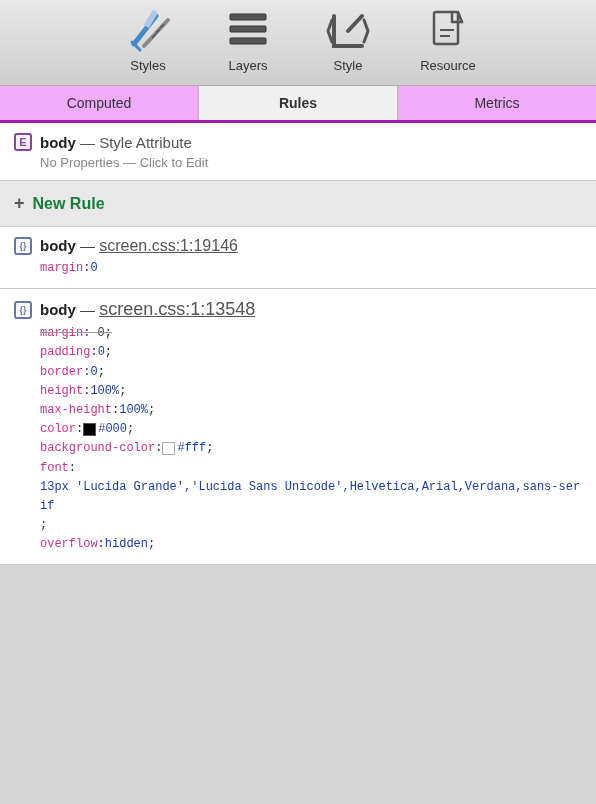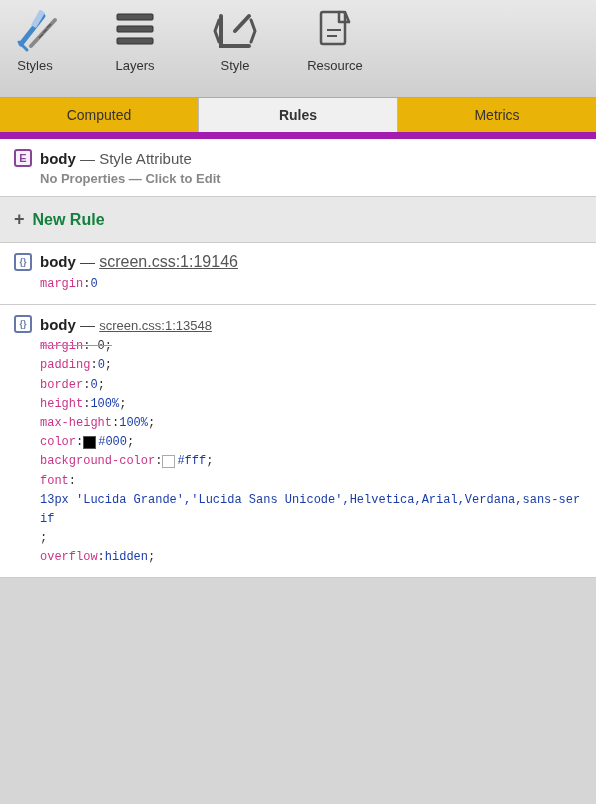--- a/index.html
+++ b/index.html
@@ -7,25 +7,25 @@
     body {
       font-family: -apple-system, 'Lucida Grande', sans-serif;
       background: #d6d6d6;
       width: 596px;
       min-height: 804px;
     }
 
     
     .toolbar {
       display: flex;
-      justify-content: flex-start;
+      justify-content: center;
       align-items: center;
       background: linear-gradient(to bottom, #e8e8e8, #cecece);
       border-bottom: 1px solid #aaa;
-      padding: 8px 0 24px;
+      padding: 8px 0 12px;
       gap: 30px;
     }
 
     .toolbar-item {
       display: flex;
       flex-direction: column;
       align-items: center;
       gap: 4px;
       cursor: pointer;
       min-width: 70px;
@@ -39,22 +39,22 @@
     }
 
     .toolbar-item .label {
       font-size: 13px;
       color: #333;
     }
 
     
     .tab-bar {
       display: flex;
-      background: #eab308;
-      border-bottom: 7px solid #a21caf;
+      background: #f0abfc;
+      border-bottom: 3px solid #a21caf;
     }
 
     .tab {
       flex: 1;
       text-align: center;
       padding: 9px 0;
       font-size: 14px;
       color: #333;
       cursor: pointer;
       border-right: 1px solid #bbb;
@@ -112,21 +112,20 @@
     .rule-selector {
       font-size: 15px;
       font-weight: bold;
       color: #222;
     }
 
     .rule-no-props {
       font-size: 13px;
       color: #888;
       margin-left: 26px;
-      font-weight: bold;
     }
 
     
     .css-props {
       margin-left: 26px;
       font-family: 'Courier New', Courier, monospace;
       font-size: 12px;
       line-height: 1.6;
     }
 
@@ -292,21 +291,21 @@
       <span class="prop-name">margin</span><span class="prop-colon">:</span><span class="prop-value">0</span>
     </div>
   </div>
 
   <div class="rule-block">
     <div class="rule-header">
       <div class="rule-icon" style="font-size:9px;">{}</div>
       <span class="rule-selector">
         <span>body</span>
         <span style="font-weight:normal; color:#444;"> — </span>
-        <a href="#" style="color:#555; font-size:13px; font-weight:normal; text-decoration:underline;">screen.css:1:13548</a>
+        <a href="#" style="color:#555; font-size:18px; font-weight:normal; text-decoration:underline;">screen.css:1:13548</a>
       </span>
     </div>
     <div class="css-props">
 
       <div class="prop-line">
         <span class="prop-strikethrough"><span style="color:#cc3388;">margin</span><span style="color:#333;">: 0;</span></span>
       </div>
 
       <div class="prop-line">
         <span class="prop-name">padding</span>

